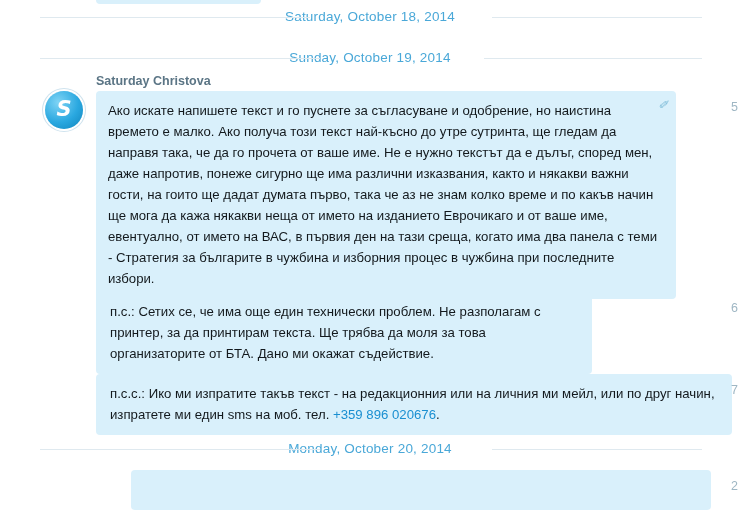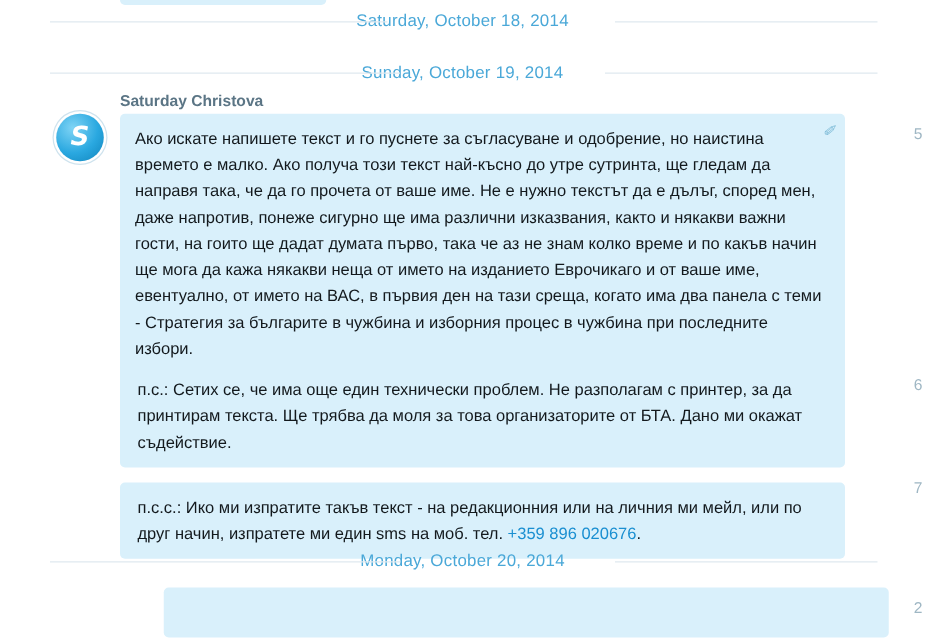--- a/index.html
+++ b/index.html
@@ -93,22 +93,22 @@
     left: 96px;
     background: #d9f0fb;
     border-radius: 4px;
     padding: 9px 14px 10px 14px;
     line-height: 21px;
     font-size: 13.2px;
     color: #13191d;
     box-sizing: border-box;
   }
   .bubble.b1 { top: 91px; width: 580px; padding-left: 12px; }
-  .bubble.b2 { top: 292px; width: 580px; }
-  .bubble.b3 { top: 386px; width: 580px; }
+  .bubble.b2 { top: 292px; width: 496px; }
+  .bubble.b3 { top: 374px; width: 636px; }
   .bubble.b4 {
     top: 470px;
     left: 131px;
     width: 580px;
     height: 40px;
     padding: 9px 14px;
   }
 
   .bubble .phone-link {
     color: #1a8fd1;

